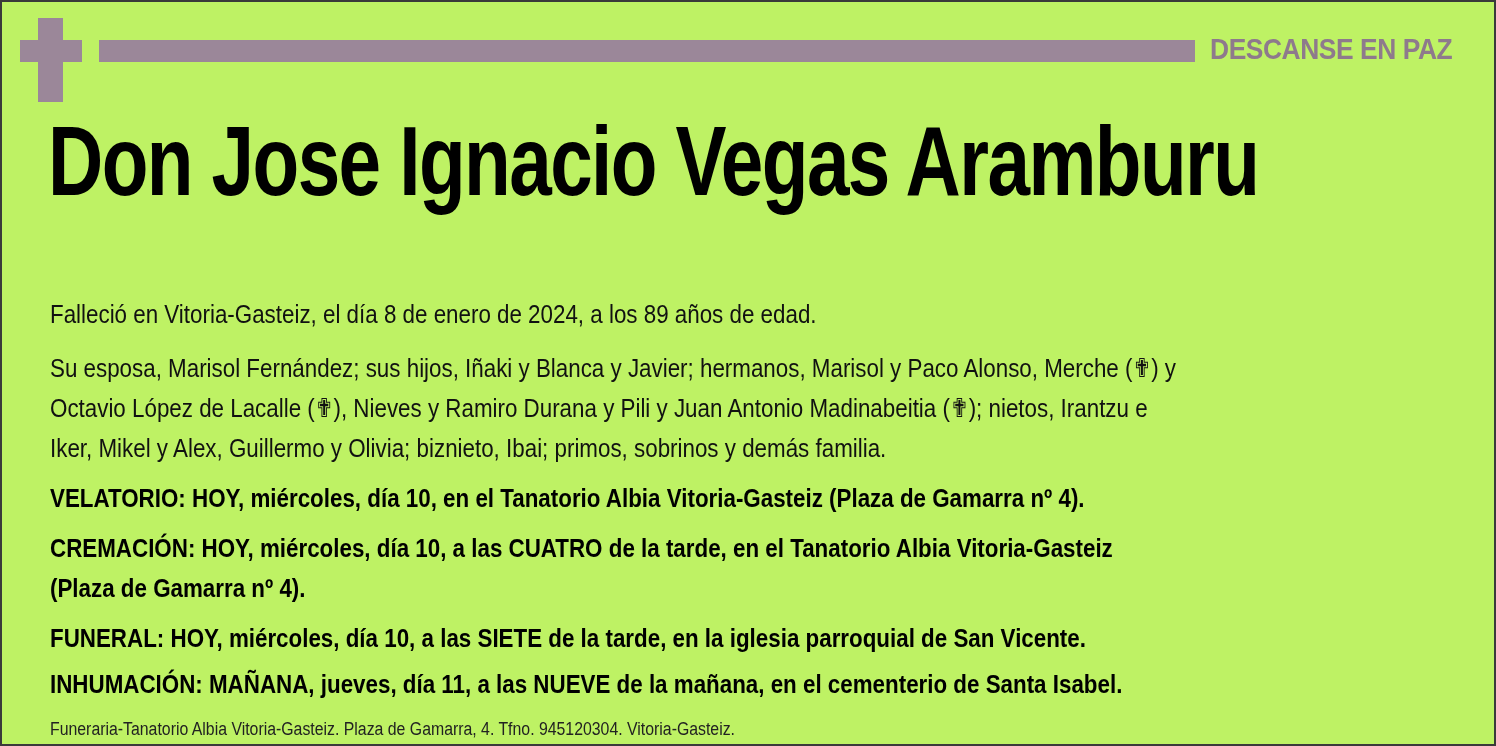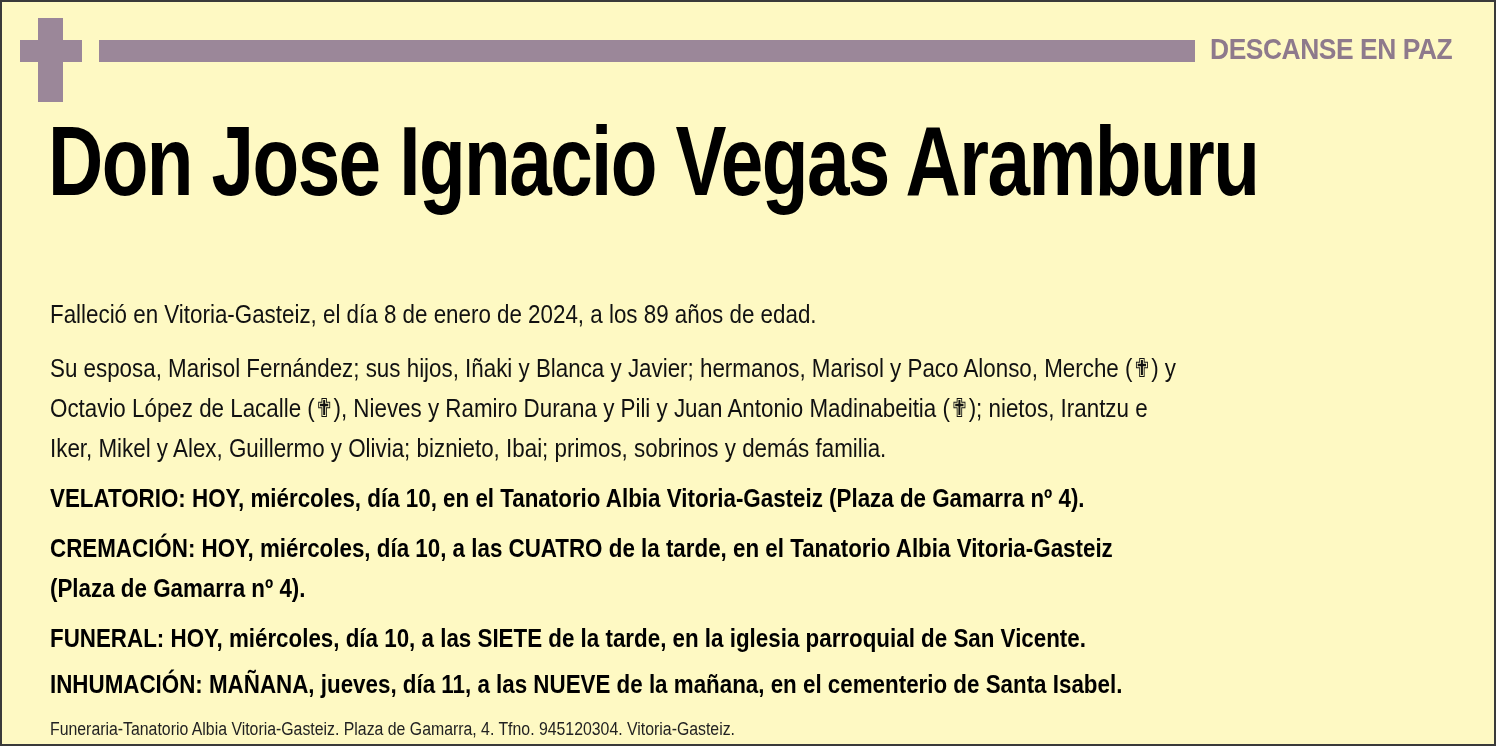--- a/index.html
+++ b/index.html
@@ -1,17 +1,17 @@
 <!DOCTYPE html>
 <html><head>
 <meta charset="utf-8">
 <style>
   html, body { margin:0; padding:0; background:#ffffff; }
   body { width:1496px; height:746px; overflow:hidden; position:relative; font-family:"Liberation Sans", "DejaVu Sans", sans-serif; color:#111; }
-  .frame { position:absolute; left:0; top:0; width:1492px; height:742px; border:2px solid #3a3a3a; background:#fef9c3; }
+  .frame { position:absolute; left:0; top:0; width:1492px; height:742px; border:2px solid #3a3a3a; background:#bef264; }
   .cross-v { position:absolute; left:36px; top:16px; width:25px; height:84px; background:#9b8799; }
   .cross-h { position:absolute; left:18px; top:38px; width:62px; height:22px; background:#9b8799; }
   .bar { position:absolute; left:97px; top:38px; width:1096px; height:22px; background:#9b8799; }
   .rip { position:absolute; left:1208px; top:30px; font-weight:bold; font-size:30px; color:#8e7a8c; letter-spacing:-0.5px; transform:scaleX(0.88); transform-origin:left top; white-space:nowrap; }
   .title { position:absolute; left:46px; top:106px; font-weight:bold; font-size:98px; color:#000; letter-spacing:-2px; white-space:nowrap; transform:scaleX(0.78); transform-origin:left top; line-height:1.1; }
   .body { position:absolute; left:48px; width:1420px; font-size:26px; line-height:40px; transform:scaleX(0.86); transform-origin:left top; white-space:nowrap; color:#111; }
   .p1 { top:292px; }
   .p2 { top:346px; line-height:40px; }
   .bold { font-weight:bold; color:#000; }
   .ev1 { top:476px; }

